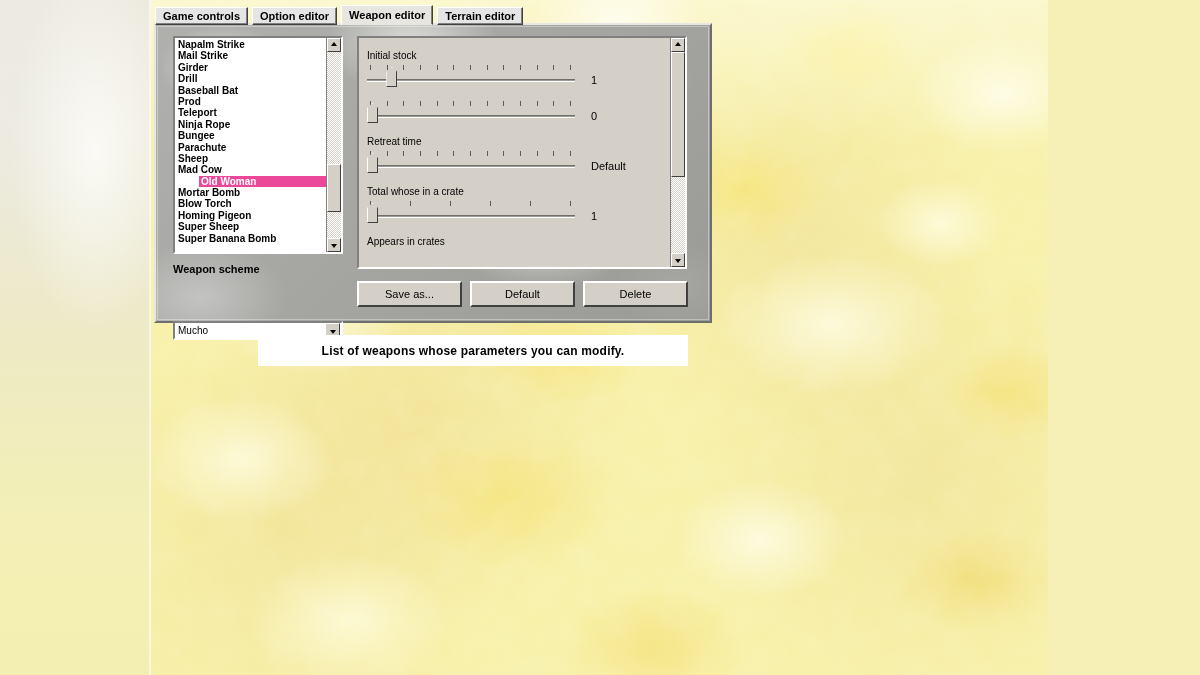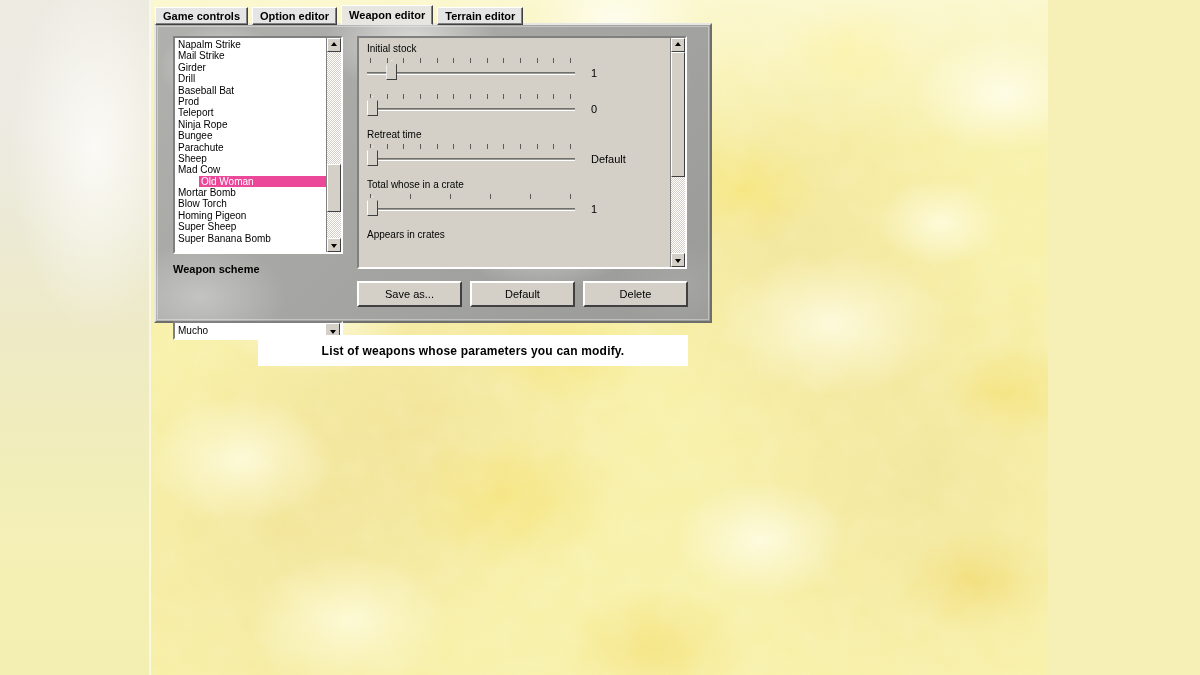--- a/index.html
+++ b/index.html
@@ -133,20 +133,21 @@
     border: 2px solid;
     border-color: #808080 #ffffff #ffffff #808080;
     background: #ffffff;
     overflow: hidden;
     display: flex;
   }
   #weapon-list {
     flex: 1 1 auto;
     padding: 1px 0 0 1px;
     overflow: hidden;
+    font-weight: bold;
   }
   .weapon-item {
     height: 11.4px; line-height: 11.4px;
     font-size: 10px; color: #000;
     padding-left: 2px;
     white-space: nowrap;
     cursor: default;
   }
   .weapon-item.selected {
     background: #ec4899;
@@ -230,20 +231,21 @@
     width: 330px; height: 233px;
     border: 2px solid;
     border-color: #808080 #ffffff #ffffff #808080;
     background: #d4d0c8;
     overflow: hidden;
     display: flex;
   }
   #params-body {
     flex: 1 1 auto; position: relative;
     padding: 5px 6px 0 8px;
+    margin-top: 7px;
   }
   .param-label {
     font-size: 10px; color: #000; margin-bottom: 3px;
   }
   .param-row {
     display: flex; align-items: flex-start; margin-bottom: 10px;
   }
   .slider {
     position: relative;
     width: 208px; height: 26px;

